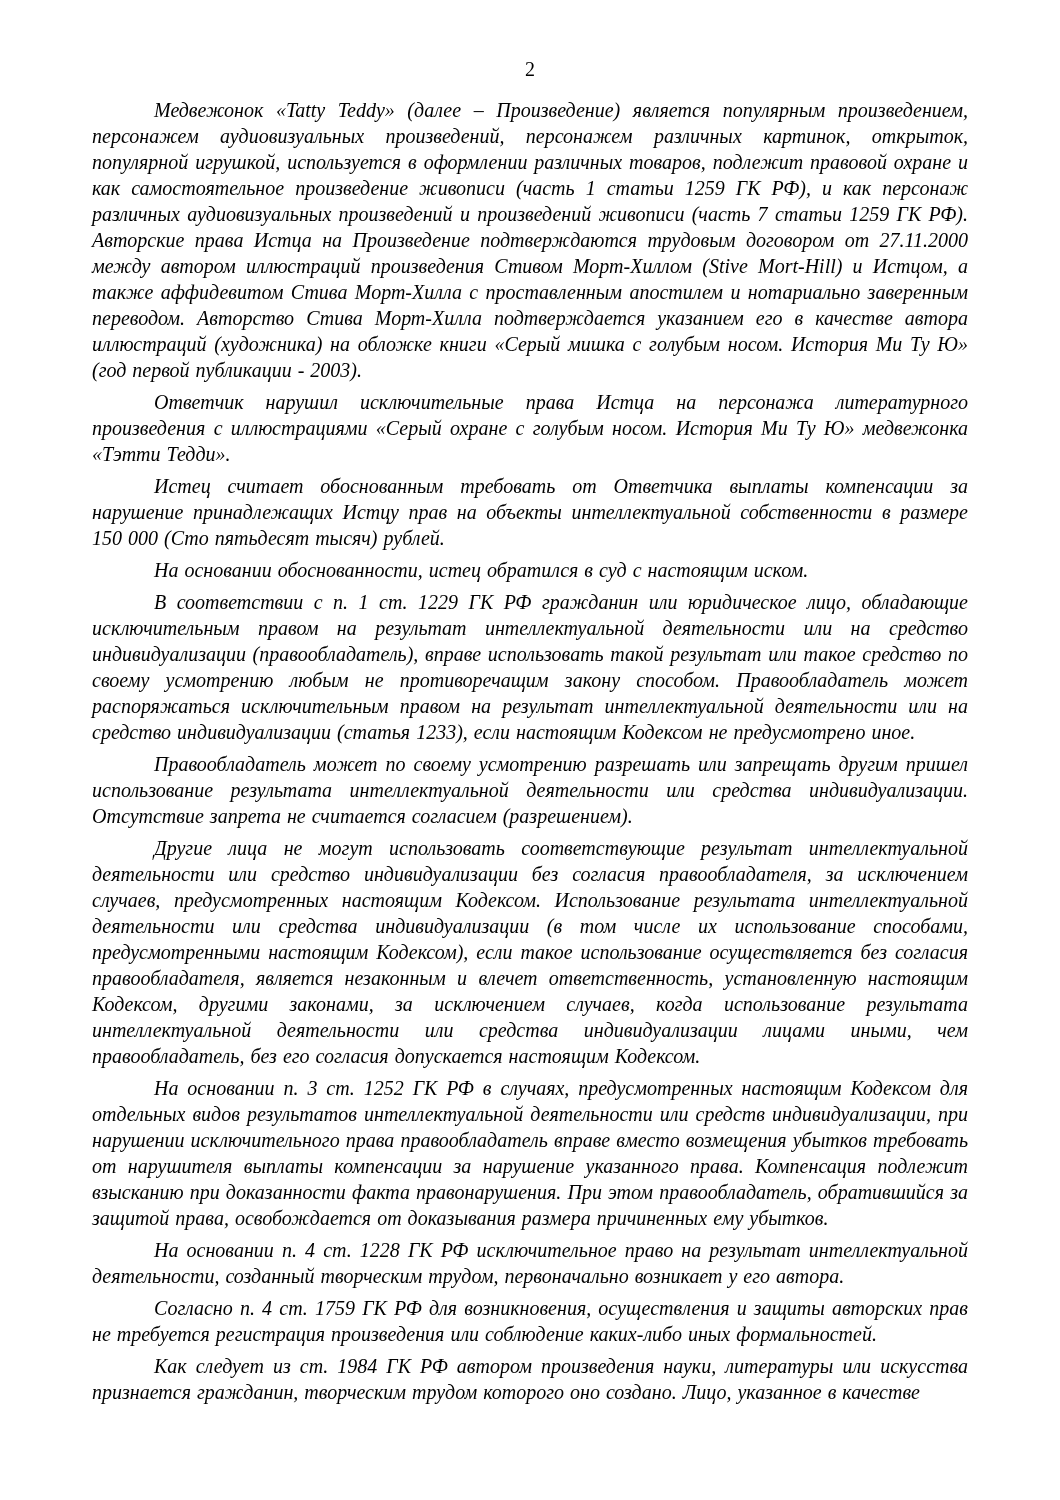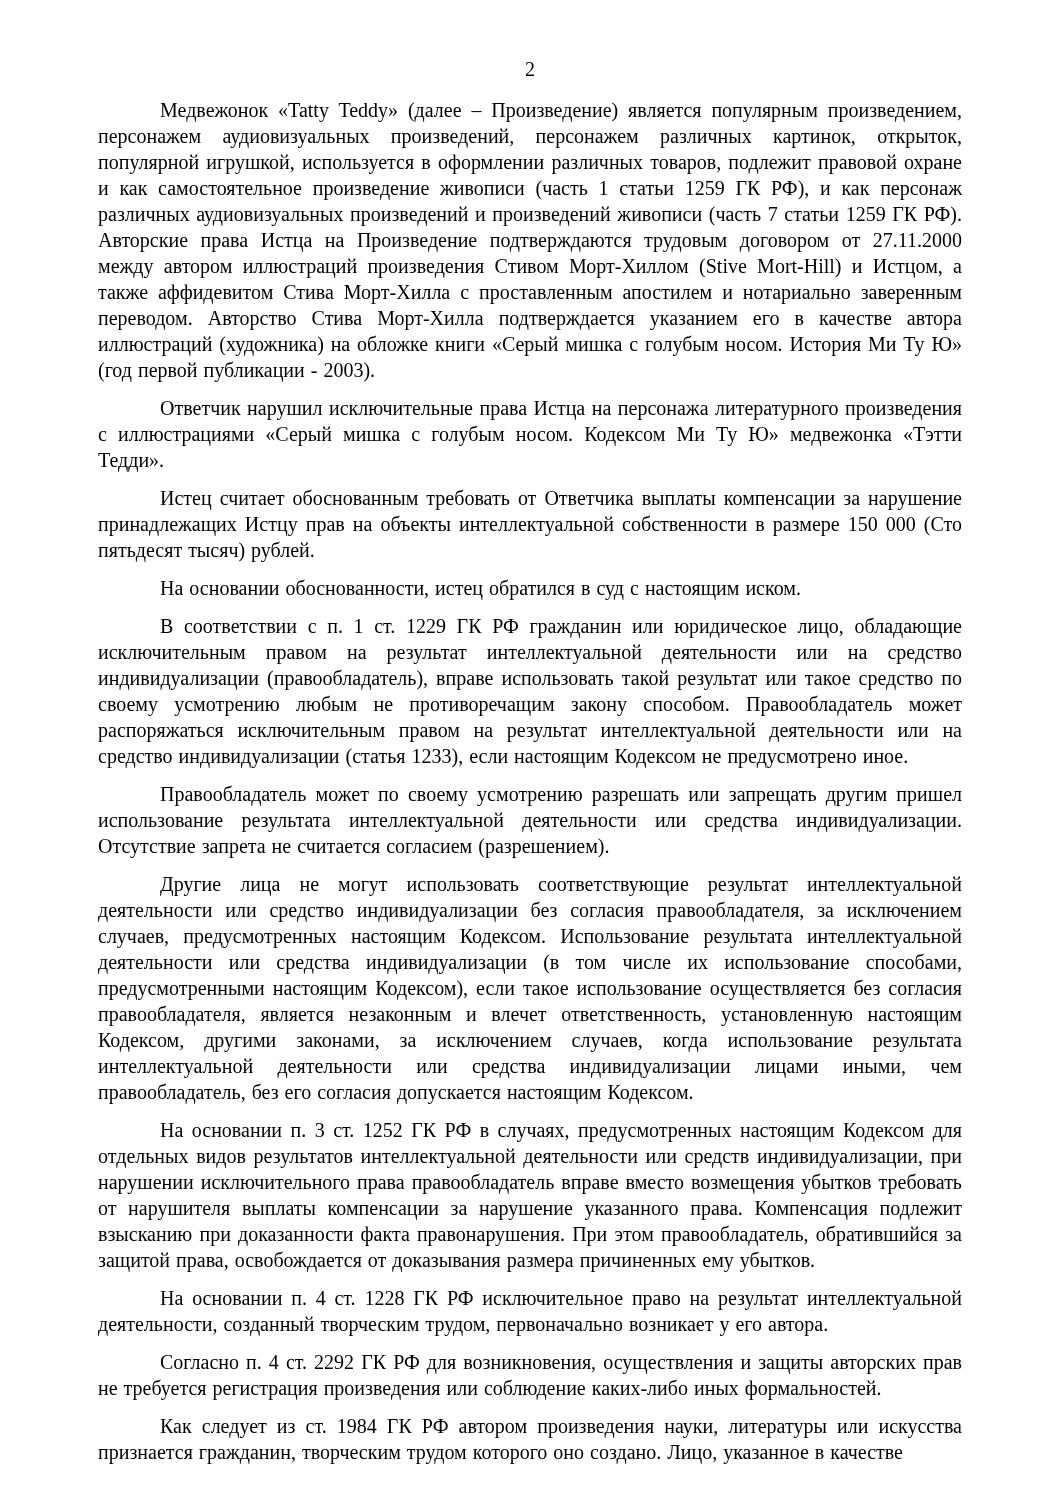--- a/index.html
+++ b/index.html
@@ -19,39 +19,40 @@
     padding: 56px 86px 0 86px;
     overflow: hidden;
   }
   .page-number {
     text-align: center;
     font-size: 20px;
     line-height: 26px;
     margin: 0 0 15px 0;
   }
   .content p.para {
-    margin: 12px;
+    margin: 6px;
     font-size: 20px;
     line-height: 26px;
     text-align: justify;
     text-indent: 62px;
     word-spacing: 1px;
+    font-style: italic;
   }
 </style>
 </head>
 <body>
 
 <div class="page">
   <div class="page-number">2</div>
   <div class="content">
       <p class="para">Медвежонок «Tatty Teddy» (далее – Произведение) является популярным произведением, персонажем аудиовизуальных произведений, персонажем различных картинок, открыток, популярной игрушкой, используется в оформлении различных товаров, подлежит правовой охране и как самостоятельное произведение живописи (часть 1 статьи 1259 ГК РФ), и как персонаж различных аудиовизуальных произведений и произведений живописи (часть 7 статьи 1259 ГК РФ). Авторские права Истца на Произведение подтверждаются трудовым договором от 27.11.2000 между автором иллюстраций произведения Стивом Морт-Хиллом (Stive Mort-Hill) и Истцом, а также аффидевитом Стива Морт-Хилла с проставленным апостилем и нотариально заверенным переводом. Авторство Стива Морт-Хилла подтверждается указанием его в качестве автора иллюстраций (художника) на обложке книги «Серый мишка с голубым носом. История Ми Ту Ю» (год первой публикации - 2003).</p>
-      <p class="para">Ответчик нарушил исключительные права Истца на персонажа литературного произведения с иллюстрациями «Серый мишка с голубым носом. Кодексом Ми Ту Ю» медвежонка «Тэтти Тедди».</p>
+      <p class="para">Ответчик нарушил исключительные права Истца на персонажа литературного произведения с иллюстрациями «Серый охране с голубым носом. История Ми Ту Ю» медвежонка «Тэтти Тедди».</p>
       <p class="para">Истец считает обоснованным требовать от Ответчика выплаты компенсации за нарушение принадлежащих Истцу прав на объекты интеллектуальной собственности в размере 150 000 (Сто пятьдесят тысяч) рублей.</p>
       <p class="para">На основании обоснованности, истец обратился в суд с настоящим иском.</p>
       <p class="para">В соответствии с п. 1 ст. 1229 ГК РФ гражданин или юридическое лицо, обладающие исключительным правом на результат интеллектуальной деятельности или на средство индивидуализации (правообладатель), вправе использовать такой результат или такое средство по своему усмотрению любым не противоречащим закону способом. Правообладатель может распоряжаться исключительным правом на результат интеллектуальной деятельности или на средство индивидуализации (статья 1233), если настоящим Кодексом не предусмотрено иное.</p>
       <p class="para">Правообладатель может по своему усмотрению разрешать или запрещать другим пришел использование результата интеллектуальной деятельности или средства индивидуализации. Отсутствие запрета не считается согласием (разрешением).</p>
       <p class="para">Другие лица не могут использовать соответствующие результат интеллектуальной деятельности или средство индивидуализации без согласия правообладателя, за исключением случаев, предусмотренных настоящим Кодексом. Использование результата интеллектуальной деятельности или средства индивидуализации (в том числе их использование способами, предусмотренными настоящим Кодексом), если такое использование осуществляется без согласия правообладателя, является незаконным и влечет ответственность, установленную настоящим Кодексом, другими законами, за исключением случаев, когда использование результата интеллектуальной деятельности или средства индивидуализации лицами иными, чем правообладатель, без его согласия допускается настоящим Кодексом.</p>
       <p class="para">На основании п. 3 ст. 1252 ГК РФ в случаях, предусмотренных настоящим Кодексом для отдельных видов результатов интеллектуальной деятельности или средств индивидуализации, при нарушении исключительного права правообладатель вправе вместо возмещения убытков требовать от нарушителя выплаты компенсации за нарушение указанного права. Компенсация подлежит взысканию при доказанности факта правонарушения. При этом правообладатель, обратившийся за защитой права, освобождается от доказывания размера причиненных ему убытков.</p>
       <p class="para">На основании п. 4 ст. 1228 ГК РФ исключительное право на результат интеллектуальной деятельности, созданный творческим трудом, первоначально возникает у его автора.</p>
-      <p class="para">Согласно п. 4 ст. 2292 ГК РФ для возникновения, осуществления и защиты авторских прав не требуется регистрация произведения или соблюдение каких-либо иных формальностей.</p>
+      <p class="para">Согласно п. 4 ст. 1759 ГК РФ для возникновения, осуществления и защиты авторских прав не требуется регистрация произведения или соблюдение каких-либо иных формальностей.</p>
       <p class="para">Как следует из ст. 1984 ГК РФ автором произведения науки, литературы или искусства признается гражданин, творческим трудом которого оно создано. Лицо, указанное в качестве</p>
     </div>
 </div>
 
 </body></html>

